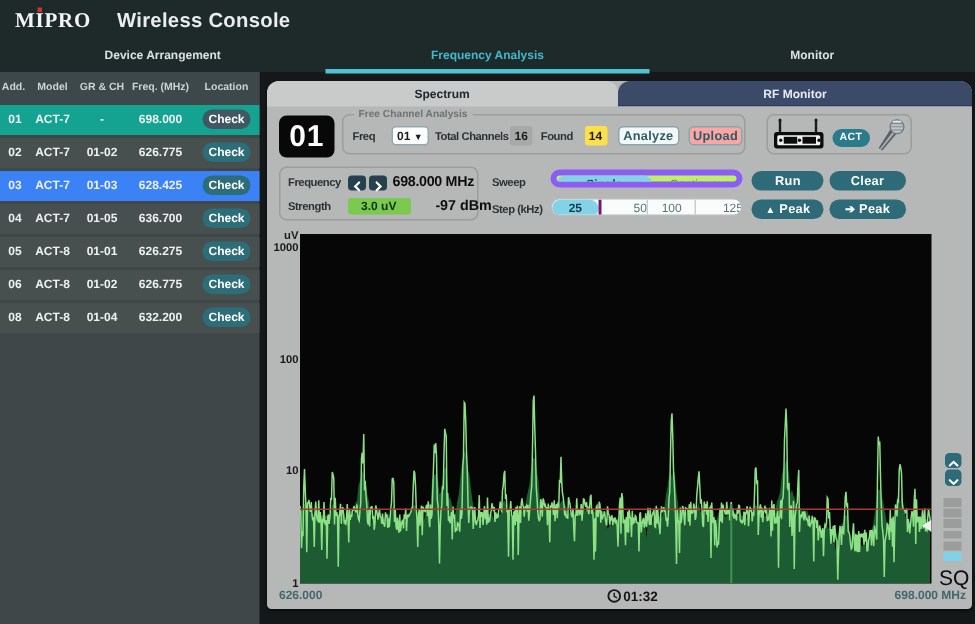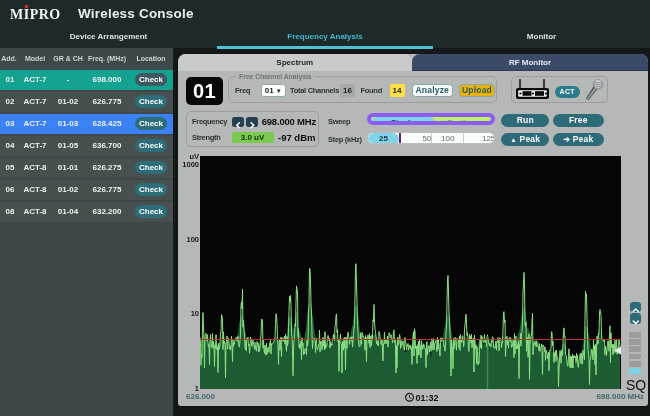--- a/index.html
+++ b/index.html
@@ -90,21 +90,21 @@
 <div class="abs" style="left:228px;top:76px;width:269px;height:27px;border:1px solid #9c9e9e;border-radius:5px">
   <span style="position:absolute;left:7px;top:-4.5px;background:#b6b7b7;padding:0 3px;font-size:6.8px;font-weight:bold;color:#6d7272;line-height:8px">Free Channel Analysis</span>
 </div>
 <span class="lbl" style="left:235px;top:84px">Freq</span>
 <div class="abs" style="left:261px;top:83.5px;width:24.5px;height:13px;background:#fdfefe;border:1px solid #93a9ad;border-radius:3px;font-size:8px;font-weight:bold;color:#1d1d1d;text-align:center;line-height:11.5px">01 <span style="font-size:6px">▼</span></div>
 <span class="lbl" style="left:290px;top:84px">Total Channels</span>
 <div class="abs" style="left:340px;top:83.5px;width:15px;height:13px;background:#a7a9a9;border-radius:2px;font-size:8px;font-weight:bold;color:#1d1d1d;text-align:center;line-height:13px">16</div>
 <span class="lbl" style="left:360.5px;top:84px">Found</span>
 <div class="abs" style="left:389.5px;top:83.5px;width:15px;height:13px;background:#fde047;border-radius:2px;font-size:8px;font-weight:bold;color:#1d1d1d;text-align:center;line-height:13px">14</div>
 <div class="abs" style="left:411.5px;top:84px;width:41.5px;height:13px;background:#f2f7f7;border:1px solid #87a7ad;border-radius:3.5px;font-size:8.5px;font-weight:bold;color:#2d5b66;text-align:center;line-height:11px;letter-spacing:.2px">Analyze</div>
-<div class="abs" style="left:459px;top:84px;width:36px;height:13px;background:#eab308;border:1px solid #87a7ad;border-radius:3.5px;font-size:8.5px;font-weight:bold;color:#2d5b66;text-align:center;line-height:11px;letter-spacing:.2px">Upload</div>
+<div class="abs" style="left:459px;top:84px;width:36px;height:13px;background:#fca5a5;border:1px solid #87a7ad;border-radius:3.5px;font-size:8.5px;font-weight:bold;color:#2d5b66;text-align:center;line-height:11px;letter-spacing:.2px">Upload</div>
 
 <div class="abs" style="left:511px;top:76px;width:97px;height:27px;border:1px solid #9c9e9e;border-radius:5px"></div>
 <svg class="abs" style="left:514px;top:78px" width="92" height="24" viewBox="0 0 92 24">
   <line x1="6" y1="2" x2="6" y2="10" stroke="#1a1a1a" stroke-width="1.6"></line>
   <line x1="30" y1="2" x2="30" y2="10" stroke="#1a1a1a" stroke-width="1.6"></line>
   <circle cx="6" cy="2" r="1" fill="#1a1a1a"></circle>
     <circle cx="30" cy="2" r="1" fill="#1a1a1a"></circle>
   <rect x="2" y="10" width="33" height="11" rx="2" fill="#0c0c0c"></rect>
   <rect x="4.2" y="12.2" width="28.6" height="6.6" rx="1" fill="#f2f2f2"></rect>
   <circle cx="6.5" cy="15.5" r="1.1" fill="#0c0c0c"></circle>
@@ -124,38 +124,38 @@
 <span class="lbl" style="left:192px;top:115px">Frequency</span>
 <div class="abs" style="left:231.5px;top:116.5px;width:12.5px;height:10.5px;background:#25414f;border-radius:2.5px"><svg width="12.5" height="10.5" viewBox="0 0 12.5 10.5">
       <path d="M7.4 2.7 L4.8 5.25 L7.4 7.8" fill="none" stroke="#fff" stroke-width="1.5" stroke-linecap="round"></path>
     </svg></div>
 <div class="abs" style="left:245.5px;top:116.5px;width:12.5px;height:10.5px;background:#25414f;border-radius:2.5px"><svg width="12.5" height="10.5" viewBox="0 0 12.5 10.5">
       <path d="M5.1 2.7 L7.7 5.25 L5.1 7.8" fill="none" stroke="#fff" stroke-width="1.5" stroke-linecap="round"></path>
     </svg></div>
 <div class="abs" style="left:258px;top:115px;width:58px;text-align:right;font-size:9.5px;letter-spacing:-.2px;font-weight:bold;color:#0d0d0d;line-height:13px">698.000 MHz</div>
 <span class="lbl" style="left:192px;top:131px">Strength</span>
 <div class="abs" style="left:231.5px;top:131.5px;width:42px;height:11px;background:#7cc94f;border-radius:2px;font-size:8px;font-weight:bold;color:#11320f;text-align:center;line-height:11px">3.0 uV</div>
-<div class="abs" style="left:278px;top:130.5px;width:38px;text-align:left;font-size:9.5px;font-weight:bold;color:#0d0d0d;line-height:13px">-97 dBm</div>
+<div class="abs" style="left:290px;top:130.5px;width:38px;text-align:center;font-size:9.5px;font-weight:bold;color:#0d0d0d;line-height:13px">-97 dBm</div>
 
 <span class="lbl" style="left:328px;top:115px">Sweep</span>
 <div class="abs" style="left:366.8px;top:113.2px;width:128px;height:12px;background:#bef264;border:4px solid #8b5cf6;border-radius:6px;overflow:hidden">
   <div style="position:absolute;left:0;top:0;width:64px;height:12px;background:#82d3e8;border-radius:6px"></div>
   <span style="position:absolute;left:0;top:0;width:64px;text-align:center;font-size:8px;font-weight:bold;color:#17394b;line-height:11px">Single</span>
   <span style="position:absolute;left:64px;top:0;width:64px;text-align:center;font-size:8px;color:#5d7176;line-height:11px">Continuous</span>
 </div>
 <span class="lbl" style="left:328px;top:133px">Step (kHz)</span>
 <div class="abs" style="left:366.8px;top:131.5px;width:128px;height:12px;background:#fafbfb;border:1px solid #b9bdbd;border-radius:6px;overflow:hidden">
   <div style="position:absolute;left:0;top:0;width:31.5px;height:12px;background:#82d3e8;border-radius:6px"></div>
   <span style="position:absolute;left:0;top:0;width:31.5px;text-align:center;font-size:8px;font-weight:bold;color:#17394b;line-height:11px">25</span>
   <span style="position:absolute;left:31.5px;top:0;width:32px;text-align:right;font-size:8px;color:#5d7176;line-height:11px;border-left:2px solid #701a75">50</span>
   <span style="position:absolute;left:63.5px;top:0;width:32px;text-align:center;font-size:8px;color:#5d7176;line-height:11px;border-left:1px solid #c9cdcd">100</span>
   <span style="position:absolute;left:95.5px;top:0;width:32px;text-align:right;font-size:8px;color:#5d7176;line-height:11px;border-left:1px solid #c9cdcd">125</span>
 </div>
 <div class="tealbtn" style="left:501.4px;top:113.5px;width:47.8px">Run</div>
-<div class="tealbtn" style="left:552.7px;top:113.5px;width:51.3px">Free</div>
+<div class="tealbtn" style="left:552.7px;top:113.5px;width:51.3px">Clear</div>
 <div class="tealbtn" style="left:501.4px;top:132.8px;width:47.8px"><span style="font-size:6.5px">▲</span> Peak</div>
 <div class="tealbtn" style="left:552.7px;top:132.8px;width:51.3px"><span style="font-size:8px">➔</span> Peak</div>
 
 <svg width="421" height="233" viewBox="0 0 421 233" style="position:absolute;left:200px;top:156px;background:#060606;display:block">
 <polygon points="0,233 0,186.4 1,184.4 2,183.4 3,179.6 4,181.5 5,182.7 6,183.5 7,184.8 8,186.8 9,186.8 10,184.7 11,187.3 12,182.8 13,185.6 14,187.7 15,187.8 16,186.7 17,188.2 18,187.4 19,186.8 20,195.4 21,182.2 22,179.4 23,181.9 24,186.6 25,188.0 26,186.6 27,195.3 28,190.4 29,185.7 30,189.1 31,188.9 32,186.4 33,188.5 34,184.1 35,185.7 36,186.1 37,178.9 38,178.2 39,167.4 40,164.6 41,161.2 42,157.5 43,161.9 44,167.4 45,174.1 46,178.6 47,197.0 48,187.7 49,188.2 50,190.7 51,191.0 52,186.9 53,187.3 54,191.7 55,189.4 56,189.9 57,188.0 58,190.2 59,186.6 60,188.3 61,185.7 62,180.4 63,185.8 64,188.3 65,189.6 66,191.7 67,195.1 68,192.0 69,193.0 70,191.9 71,190.6 72,189.6 73,188.8 74,185.3 75,181.3 76,180.7 77,181.4 78,188.0 79,189.7 80,187.8 81,191.1 82,192.4 83,189.5 84,184.1 85,182.3 86,178.6 87,181.3 88,163.6 89,162.2 90,159.9 91,160.7 92,164.4 93,173.6 94,171.8 95,165.2 96,157.2 97,155.1 98,161.9 99,177.8 100,175.1 101,179.4 102,184.9 103,188.4 104,183.8 105,177.7 106,172.6 107,160.7 108,152.5 109,148.4 110,143.9 111,150.4 112,156.6 113,160.9 114,170.2 115,177.9 116,183.3 117,195.5 118,188.1 119,189.8 120,192.0 121,190.1 122,188.3 123,186.6 124,186.6 125,187.4 126,186.4 127,187.1 128,187.1 129,189.4 130,187.9 131,185.8 132,187.9 133,187.1 134,186.0 135,180.0 136,177.3 137,179.2 138,183.1 139,185.4 140,187.6 141,186.1 142,188.9 143,187.9 144,183.9 145,185.0 146,187.1 147,184.4 148,184.8 149,184.6 150,182.4 151,175.6 152,171.6 153,166.5 154,157.0 155,149.2 156,149.4 157,151.2 158,158.6 159,164.9 160,179.2 161,177.9 162,183.3 163,182.9 164,183.2 165,186.6 166,182.6 167,185.1 168,183.3 169,185.3 170,181.8 171,184.9 172,182.8 173,180.1 174,179.0 175,177.1 176,179.5 177,180.7 178,182.9 179,185.8 180,186.1 181,184.4 182,182.8 183,186.1 184,183.7 185,185.8 186,184.5 187,183.9 188,181.5 189,182.5 190,184.9 191,183.9 192,182.6 193,184.7 194,184.4 195,183.1 196,185.9 197,183.3 198,187.6 199,187.0 200,188.2 201,188.4 202,184.1 203,187.6 204,189.7 205,196.4 206,195.2 207,189.7 208,195.6 209,188.3 210,191.3 211,192.0 212,188.4 213,189.3 214,184.4 215,186.7 216,189.0 217,204.0 218,192.7 219,190.6 220,193.0 221,191.0 222,194.3 223,192.9 224,189.9 225,192.8 226,192.6 227,191.4 228,193.8 229,194.2 230,189.5 231,203.4 232,188.5 233,192.6 234,188.3 235,192.7 236,190.4 237,188.4 238,187.9 239,188.9 240,187.4 241,189.5 242,186.2 243,182.1 244,173.9 245,168.7 246,161.2 247,157.3 248,162.1 249,156.1 250,161.4 251,172.3 252,179.6 253,189.7 254,186.2 255,185.2 256,187.8 257,185.9 258,185.4 259,189.3 260,189.3 261,185.6 262,186.9 263,186.4 264,181.8 265,181.8 266,179.4 267,185.7 268,184.4 269,183.0 270,187.3 271,185.1 272,184.8 273,187.2 274,188.2 275,184.8 276,184.6 277,198.3 278,190.3 279,185.0 280,193.4 281,188.8 282,186.2 283,188.2 284,188.7 285,185.8 286,189.0 287,185.9 288,185.3 289,185.7 290,188.3 291,187.6 292,189.0 293,186.4 294,186.8 295,188.3 296,184.5 297,189.1 298,189.4 299,186.8 300,189.1 301,186.7 302,184.8 303,179.4 304,181.3 305,181.4 306,184.2 307,186.9 308,185.3 309,189.0 310,187.6 311,187.9 312,185.7 313,188.2 314,186.6 315,184.4 316,195.3 317,182.8 318,178.2 319,175.7 320,172.0 321,162.8 322,156.5 323,155.5 324,150.5 325,152.1 326,160.1 327,173.3 328,170.4 329,174.5 330,176.5 331,182.1 332,180.8 333,182.5 334,182.8 335,186.0 336,183.1 337,187.3 338,183.7 339,187.1 340,190.5 341,191.2 342,195.4 343,194.9 344,194.3 345,198.4 346,199.0 347,200.1 348,199.1 349,200.7 350,196.6 351,193.2 352,196.5 353,196.2 354,196.1 355,198.6 356,200.0 357,211.1 358,202.5 359,200.5 360,197.3 361,193.2 362,192.7 363,186.6 364,188.0 365,186.9 366,192.4 367,207.9 368,202.3 369,202.8 370,202.9 371,205.9 372,205.2 373,204.9 374,207.4 375,208.3 376,204.2 377,207.9 378,205.2 379,205.9 380,200.7 381,197.3 382,194.2 383,187.6 384,180.7 385,171.6 386,169.8 387,171.5 388,175.5 389,179.6 390,185.5 391,191.3 392,197.4 393,190.4 394,190.7 395,187.7 396,196.9 397,181.5 398,176.4 399,173.0 400,183.1 401,171.7 402,180.7 403,185.4 404,189.4 405,192.5 406,192.2 407,192.0 408,188.0 409,188.0 410,188.7 411,196.8 412,188.7 413,189.0 414,189.7 415,189.0 416,191.7 417,190.4 418,189.9 419,192.6 420,192.2 420,233" fill="#1d5c32"></polygon>
 <polyline points="0.0,181.4 0.5,185.2 1.0,209.4 1.5,198.0 2.0,201.5 2.5,168.6 3.0,156.7 3.5,170.8 4.0,182.3 4.5,212.1 5.0,179.4 5.5,179.4 6.0,177.3 6.5,183.6 7.0,185.2 7.5,178.7 8.0,187.3 8.5,191.0 9.0,188.7 9.5,208.7 10.0,185.8 10.5,178.4 11.0,187.4 11.5,190.5 12.0,191.3 12.5,177.6 13.0,192.4 13.5,185.3 14.0,191.0 14.5,210.7 15.0,189.8 15.5,192.3 16.0,178.7 16.5,192.4 17.0,194.1 17.5,190.8 18.0,216.5 18.5,188.9 19.0,187.0 19.5,193.3 20.0,188.8 20.5,176.5 21.0,176.7 21.5,158.6 22.0,160.5 22.5,162.6 23.0,193.7 23.5,175.9 24.0,188.1 24.5,185.4 25.0,188.3 25.5,221.8 26.0,189.2 26.5,185.5 27.0,179.9 27.5,193.3 28.0,184.7 28.5,182.0 29.0,185.9 29.5,193.1 30.0,190.7 30.5,194.1 31.0,189.5 31.5,180.1 32.0,189.0 32.5,205.7 33.0,183.2 33.5,190.5 34.0,187.8 34.5,188.0 35.0,183.9 35.5,184.0 36.0,181.3 36.5,182.9 37.0,185.1 37.5,185.0 38.0,180.3 38.5,187.5 39.0,190.1 39.5,191.1 40.0,184.2 40.5,179.5 41.0,149.3 41.5,145.7 42.0,153.0 42.5,133.4 43.0,171.0 43.5,164.5 44.0,174.8 44.5,180.3 45.0,191.8 45.5,193.7 46.0,183.5 46.5,195.1 47.0,181.9 47.5,183.9 48.0,181.3 48.5,190.0 49.0,187.9 49.5,197.2 50.0,192.7 50.5,181.0 51.0,183.1 51.5,187.1 52.0,190.5 52.5,186.5 53.0,184.1 53.5,188.4 54.0,189.0 54.5,193.3 55.0,186.3 55.5,192.5 56.0,193.7 56.5,195.2 57.0,185.5 57.5,189.1 58.0,186.9 58.5,195.9 59.0,189.5 59.5,195.4 60.0,190.2 60.5,183.6 61.0,178.9 61.5,163.3 62.0,163.0 62.5,165.6 63.0,192.0 63.5,183.3 64.0,194.9 64.5,197.3 65.0,189.1 65.5,195.4 66.0,199.2 66.5,187.0 67.0,198.3 67.5,194.0 68.0,191.5 68.5,190.9 69.0,196.3 69.5,186.9 70.0,189.9 70.5,183.1 71.0,198.0 71.5,187.8 72.0,187.3 72.5,188.4 73.0,187.1 73.5,186.3 74.0,185.1 74.5,182.6 75.0,182.5 75.5,168.4 76.0,157.8 76.5,159.3 77.0,167.5 77.5,182.5 78.0,190.4 78.5,208.6 79.0,186.2 79.5,183.9 80.0,194.4 80.5,186.7 81.0,181.0 81.5,200.9 82.0,181.7 82.5,184.3 83.0,183.8 83.5,185.5 84.0,182.1 84.5,180.4 85.0,188.1 85.5,178.2 86.0,190.8 86.5,195.4 87.0,180.4 87.5,189.8 88.0,186.9 88.5,171.7 89.0,155.7 89.5,140.3 90.0,146.1 90.5,139.4 91.0,148.4 91.5,177.2 92.0,181.1 92.5,193.4 93.0,219.7 93.5,194.9 94.0,184.1 94.5,181.2 95.0,168.1 95.5,170.3 96.0,146.4 96.5,129.9 97.0,132.8 97.5,134.5 98.0,181.3 98.5,172.7 99.0,191.3 99.5,188.2 100.0,192.7 100.5,190.2 101.0,185.2 101.5,203.6 102.0,181.7 102.5,189.5 103.0,187.0 103.5,198.8 104.0,196.1 104.5,197.9 105.0,192.5 105.5,192.9 106.0,194.8 106.5,198.5 107.0,182.9 107.5,190.0 108.0,186.5 108.5,156.3 109.0,147.9 109.5,112.3 110.0,113.1 110.5,125.1 111.0,145.8 111.5,157.2 112.0,179.3 112.5,192.7 113.0,183.0 113.5,183.4 114.0,182.0 114.5,182.9 115.0,182.6 115.5,196.7 116.0,187.1 116.5,182.1 117.0,192.1 117.5,194.1 118.0,191.5 118.5,190.9 119.0,187.8 119.5,174.1 120.0,196.0 120.5,185.4 121.0,187.3 121.5,185.5 122.0,194.0 122.5,186.7 123.0,181.3 123.5,190.2 124.0,183.8 124.5,193.8 125.0,175.6 125.5,192.5 126.0,189.9 126.5,190.8 127.0,187.2 127.5,184.3 128.0,179.5 128.5,182.1 129.0,184.8 129.5,182.0 130.0,191.9 130.5,185.6 131.0,189.7 131.5,187.9 132.0,189.1 132.5,183.9 133.0,183.3 133.5,178.3 134.0,183.9 134.5,184.8 135.0,170.9 135.5,167.7 136.0,160.0 136.5,157.9 137.0,176.7 137.5,173.5 138.0,185.6 138.5,183.6 139.0,215.2 139.5,184.5 140.0,184.1 140.5,178.1 141.0,187.3 141.5,188.1 142.0,217.1 142.5,185.5 143.0,185.0 143.5,194.2 144.0,181.8 144.5,191.7 145.0,181.1 145.5,214.0 146.0,189.4 146.5,181.5 147.0,192.6 147.5,179.6 148.0,176.2 148.5,180.4 149.0,182.6 149.5,188.4 150.0,182.0 150.5,182.0 151.0,181.1 151.5,185.1 152.0,180.6 152.5,191.1 153.0,185.6 153.5,179.5 154.0,172.4 154.5,168.5 155.0,142.8 155.5,111.2 156.0,107.7 156.5,128.7 157.0,145.4 157.5,169.1 158.0,175.6 158.5,185.0 159.0,189.9 159.5,191.0 160.0,190.0 160.5,176.8 161.0,180.0 161.5,188.4 162.0,176.3 162.5,177.6 163.0,181.2 163.5,180.4 164.0,182.7 164.5,182.5 165.0,194.2 165.5,179.7 166.0,186.1 166.5,205.5 167.0,180.9 167.5,182.4 168.0,178.9 168.5,181.4 169.0,187.3 169.5,177.5 170.0,191.5 170.5,181.6 171.0,180.1 171.5,189.5 172.0,178.8 172.5,182.5 173.0,163.8 173.5,165.9 174.0,148.5 174.5,166.1 175.0,172.8 175.5,175.7 176.0,180.7 176.5,187.8 177.0,184.6 177.5,189.3 178.0,187.3 178.5,189.9 179.0,175.5 179.5,177.9 180.0,180.2 180.5,184.5 181.0,187.5 181.5,188.9 182.0,183.0 182.5,196.6 183.0,204.9 183.5,187.5 184.0,187.4 184.5,176.2 185.0,187.9 185.5,183.9 186.0,184.0 186.5,187.4 187.0,185.6 187.5,180.0 188.0,191.1 188.5,184.8 189.0,176.7 189.5,177.0 190.0,180.3 190.5,181.8 191.0,178.7 191.5,183.5 192.0,182.6 192.5,186.7 193.0,183.9 193.5,175.5 194.0,173.8 194.5,186.6 195.0,183.2 195.5,190.8 196.0,217.1 196.5,189.5 197.0,211.7 197.5,182.2 198.0,181.2 198.5,188.7 199.0,187.2 199.5,178.5 200.0,180.7 200.5,192.5 201.0,184.6 201.5,190.3 202.0,188.2 202.5,187.5 203.0,184.9 203.5,189.2 204.0,192.7 204.5,194.3 205.0,181.6 205.5,186.1 206.0,187.4 206.5,193.7 207.0,189.2 207.5,190.1 208.0,187.5 208.5,194.1 209.0,189.6 209.5,190.9 210.0,188.9 210.5,193.1 211.0,190.3 211.5,195.4 212.0,208.4 212.5,191.1 213.0,180.7 213.5,175.7 214.0,199.9 214.5,172.7 215.0,175.6 215.5,192.4 216.0,192.6 216.5,190.3 217.0,207.5 217.5,188.7 218.0,198.8 218.5,185.1 219.0,199.2 219.5,184.0 220.0,188.5 220.5,189.8 221.0,202.0 221.5,184.6 222.0,193.8 222.5,189.1 223.0,192.7 223.5,187.8 224.0,188.4 224.5,192.2 225.0,192.6 225.5,192.6 226.0,211.6 226.5,186.8 227.0,185.5 227.5,198.9 228.0,193.7 228.5,190.9 229.0,189.4 229.5,195.7 230.0,193.0 230.5,186.2 231.0,195.4 231.5,191.0 232.0,182.6 232.5,189.8 233.0,193.9 233.5,182.7 234.0,194.0 234.5,188.2 235.0,187.0 235.5,185.2 236.0,184.3 236.5,195.0 237.0,195.5 237.5,181.2 238.0,193.2 238.5,183.2 239.0,192.0 239.5,194.8 240.0,200.1 240.5,186.8 241.0,181.5 241.5,185.5 242.0,183.9 242.5,182.1 243.0,184.8 243.5,184.7 244.0,190.4 244.5,189.9 245.0,195.2 245.5,189.5 246.0,176.0 246.5,172.3 247.0,146.1 247.5,124.9 248.0,119.5 248.5,134.9 249.0,157.9 249.5,166.1 250.0,178.5 250.5,192.9 251.0,220.0 251.5,183.5 252.0,190.6 252.5,192.1 253.0,212.7 253.5,182.4 254.0,192.7 254.5,189.6 255.0,181.3 255.5,182.6 256.0,188.1 256.5,194.2 257.0,182.1 257.5,183.3 258.0,183.1 258.5,183.5 259.0,191.8 259.5,180.2 260.0,194.4 260.5,178.6 261.0,186.6 261.5,184.4 262.0,186.3 262.5,179.7 263.0,182.1 263.5,190.6 264.0,188.4 264.5,174.0 265.0,169.0 265.5,163.2 266.0,158.2 266.5,167.4 267.0,179.8 267.5,176.7 268.0,183.7 268.5,193.8 269.0,195.4 269.5,178.4 270.0,184.9 270.5,179.9 271.0,187.2 271.5,178.2 272.0,191.9 272.5,183.8 273.0,183.1 273.5,182.2 274.0,216.0 274.5,179.0 275.0,189.8 275.5,192.7 276.0,188.8 276.5,207.7 277.0,190.5 277.5,195.6 278.0,209.0 278.5,205.3 279.0,207.2 279.5,194.4 280.0,182.9 280.5,191.7 281.0,179.1 281.5,192.7 282.0,180.4 282.5,183.7 283.0,184.3 283.5,186.6 284.0,186.7 284.5,178.5 285.0,186.3 285.5,186.3 286.0,183.5 286.5,191.0 287.0,181.9 287.5,178.7 288.0,188.2 288.5,182.8 289.0,187.6 289.5,189.7 290.0,187.2 290.5,188.5 291.0,190.9 291.5,183.0 292.0,186.7 292.5,180.9 293.0,181.1 293.5,191.1 294.0,192.1 294.5,191.3 295.0,192.4 295.5,191.2 296.0,185.0 296.5,194.1 297.0,186.1 297.5,186.3 298.0,181.5 298.5,184.2 299.0,194.8 299.5,187.4 300.0,181.8 300.5,184.1 301.0,183.6 301.5,191.7 302.0,186.4 302.5,187.0 303.0,173.9 303.5,156.8 304.0,155.7 304.5,166.8 305.0,164.1 305.5,200.6 306.0,188.5 306.5,182.5 307.0,180.2 307.5,189.1 308.0,182.4 308.5,192.1 309.0,185.5 309.5,184.1 310.0,181.0 310.5,186.3 311.0,182.6 311.5,191.4 312.0,189.6 312.5,190.2 313.0,183.5 313.5,184.4 314.0,201.6 314.5,177.6 315.0,197.9 315.5,181.6 316.0,180.1 316.5,193.1 317.0,189.1 317.5,193.0 318.0,187.9 318.5,184.7 319.0,222.5 319.5,188.6 320.0,188.3 320.5,177.6 321.0,190.2 321.5,176.9 322.0,176.3 322.5,166.7 323.0,136.8 323.5,127.0 324.0,116.4 324.5,128.2 325.0,168.8 325.5,170.7 326.0,166.0 326.5,195.3 327.0,181.6 327.5,181.5 328.0,201.3 328.5,194.9 329.0,177.8 329.5,223.4 330.0,189.0 330.5,184.8 331.0,180.9 331.5,179.1 332.0,165.7 332.5,157.4 333.0,198.7 333.5,187.7 334.0,187.4 334.5,188.5 335.0,185.4 335.5,185.5 336.0,191.0 336.5,184.8 337.0,188.0 337.5,190.3 338.0,189.8 338.5,191.6 339.0,194.5 339.5,187.7 340.0,195.4 340.5,193.3 341.0,192.6 341.5,187.9 342.0,191.9 342.5,218.4 343.0,188.8 343.5,189.9 344.0,191.1 344.5,196.1 345.0,190.8 345.5,204.3 346.0,197.9 346.5,194.2 347.0,197.6 347.5,202.6 348.0,198.3 348.5,196.1 349.0,214.8 349.5,198.0 350.0,193.8 350.5,194.9 351.0,192.8 351.5,175.7 352.0,176.6 352.5,189.7 353.0,185.3 353.5,197.5 354.0,206.5 354.5,196.7 355.0,200.8 355.5,194.6 356.0,205.4 356.5,194.0 357.0,199.8 357.5,203.6 358.0,204.4 358.5,230.5 359.0,213.8 359.5,200.4 360.0,194.5 360.5,198.2 361.0,207.3 361.5,194.7 362.0,198.9 362.5,199.6 363.0,187.6 363.5,175.7 364.0,171.9 364.5,180.9 365.0,180.3 365.5,198.3 366.0,198.9 366.5,200.9 367.0,206.5 367.5,210.1 368.0,209.4 368.5,199.1 369.0,192.8 369.5,205.7 370.0,211.5 370.5,199.9 371.0,211.6 371.5,200.5 372.0,212.1 372.5,198.1 373.0,211.9 373.5,199.8 374.0,202.0 374.5,199.7 375.0,201.5 375.5,200.6 376.0,207.1 376.5,197.2 377.0,205.1 377.5,199.1 378.0,211.2 378.5,211.2 379.0,204.0 379.5,202.8 380.0,197.8 380.5,197.7 381.0,207.6 381.5,197.3 382.0,200.2 382.5,208.1 383.0,194.4 383.5,197.3 384.0,200.1 384.5,203.7 385.0,162.2 385.5,135.0 386.0,140.8 386.5,138.3 387.0,161.8 387.5,180.5 388.0,194.2 388.5,198.1 389.0,203.5 389.5,228.6 390.0,205.4 390.5,202.1 391.0,200.0 391.5,193.2 392.0,193.7 392.5,199.2 393.0,204.0 393.5,184.1 394.0,198.5 394.5,189.6 395.0,208.5 395.5,188.3 396.0,218.9 396.5,194.6 397.0,180.3 397.5,183.2 398.0,188.3 398.5,177.8 399.0,178.4 399.5,157.0 400.0,153.5 400.5,155.7 401.0,159.4 401.5,178.7 402.0,183.1 402.5,183.7 403.0,183.9 403.5,185.7 404.0,184.8 404.5,183.0 405.0,198.6 405.5,190.1 406.0,194.1 406.5,199.7 407.0,193.5 407.5,188.2 408.0,184.8 408.5,187.2 409.0,195.2 409.5,177.4 410.0,169.8 410.5,206.6 411.0,176.8 411.5,191.5 412.0,190.6 412.5,188.4 413.0,198.7 413.5,188.4 414.0,196.7 414.5,190.9 415.0,184.2 415.5,196.3 416.0,189.3 416.5,183.0 417.0,198.2 417.5,196.5 418.0,197.5 418.5,188.7 419.0,183.3 419.5,186.8 420.0,189.8 420.5,198.3" fill="none" stroke="#8ce085" stroke-width="1"></polyline>
 <line x1="0" y1="183.5" x2="421" y2="183.5" stroke="#a63e28" stroke-width="1"></line>
 <line x1="287.5" y1="180" x2="287.5" y2="233" stroke="#3f8f4c" stroke-width="1.4"></line>
 <polygon points="421,190.5 414.5,194.5 421,198.5" fill="#efefef"></polygon>
 </svg>

